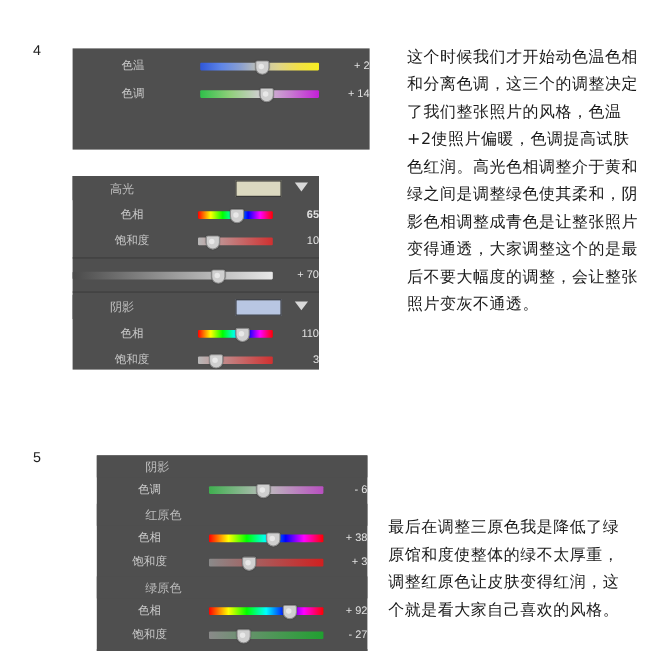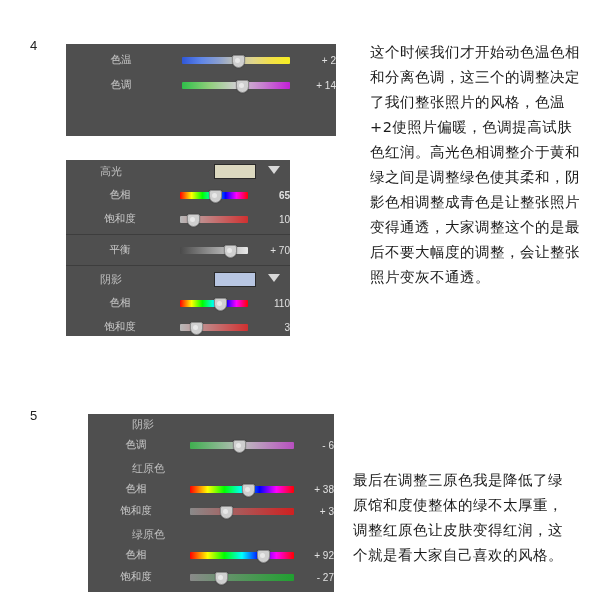--- a/index.html
+++ b/index.html
@@ -224,21 +224,20 @@
     <div class="track" style="margin-right:6px;">
       <div class="inner g-sat"></div>
       <div class="knob point" style="left:18%;"></div>
     </div>
     <div class="row-value" style="width:32px;">10</div>
   </div>
 
   <div class="divider" style="margin-top:6px;"></div>
 
   <div class="row" style="margin-top:6px;">
-    <div class="row-label" style="width:108px;">平衡</div>
     <div class="track" style="margin-right:6px;">
       <div class="inner g-bal"></div>
       <div class="knob point" style="left:72%;"></div>
     </div>
     <div class="row-value" style="width:32px;">+ 70</div>
   </div>
 
   <div class="divider" style="margin-top:6px;"></div>
 
   <div class="section-head" style="margin-top:2px;">

